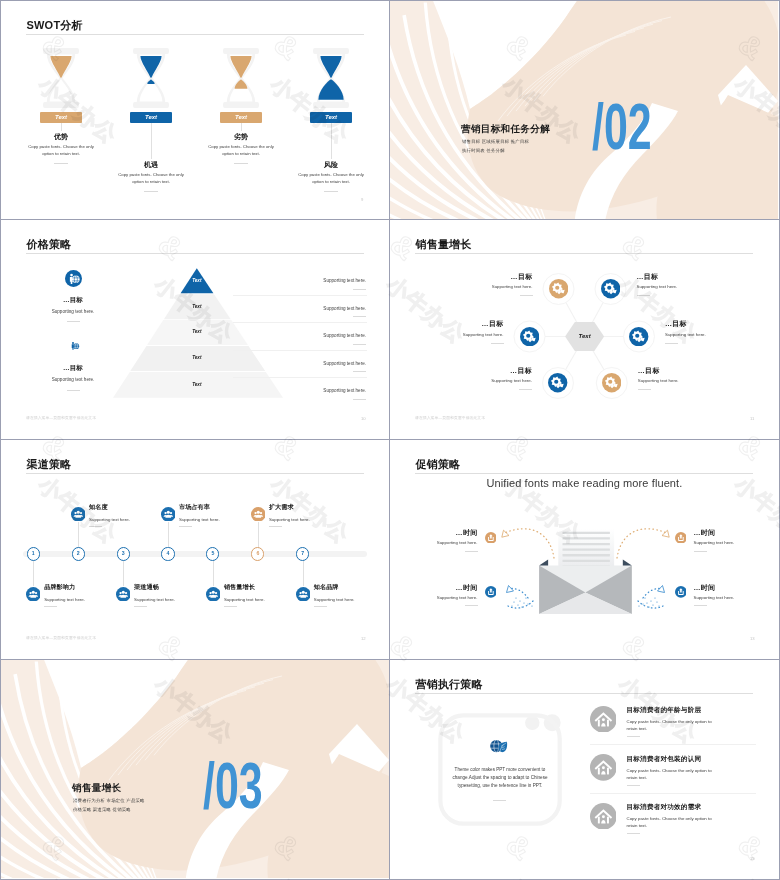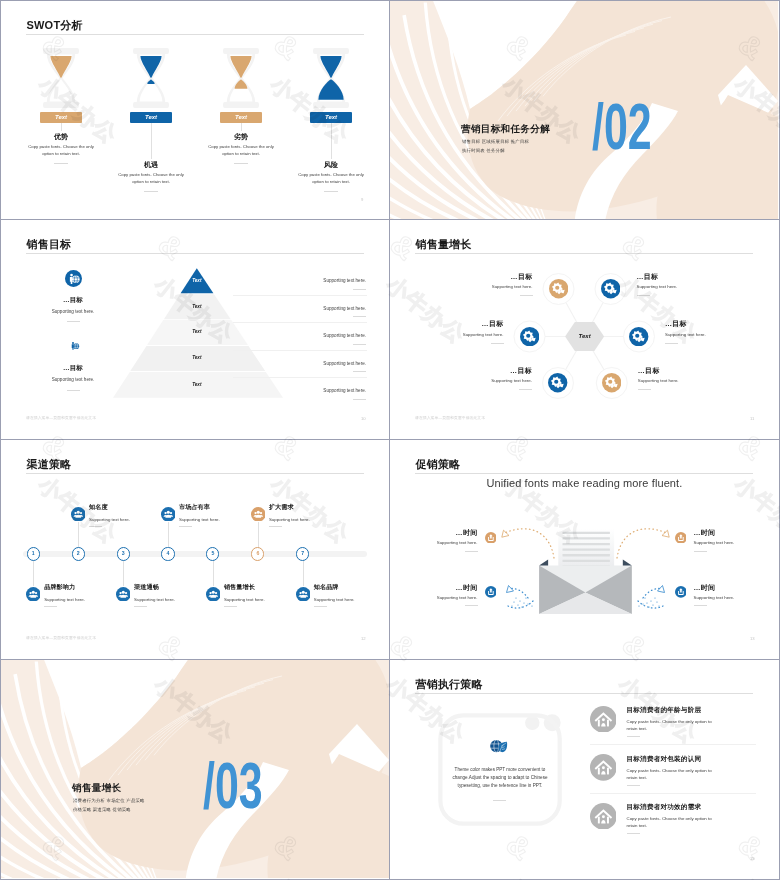--- a/index.html
+++ b/index.html
@@ -143,21 +143,21 @@
             <path fill="#f4e4d6" d="M268 226 C262 194 274 164 294 144 C312 126 330 108 338 94 L388 116 L388 226 Z"></path>
           </svg></div>
 <div class="sec-num" style="left:202px;top:93px;">/02</div>
 <div class="sec-title" style="left:71px;top:122px;">营销目标和任务分解</div>
 <div class="sec-sub" style="left:72px;top:138px;">销售目标  区域拓展目标  推广目标</div>
 <div class="sec-sub" style="left:72px;top:146.5px;">执行时间表  任务分解</div>
       </div>
     </div>
   <div class="slide">
       <div class="inner">
-        <div class="s-title" style="left:25.5px;top:18.5px;">销售目标</div>
+        <div class="s-title" style="left:25.5px;top:18.5px;">价格策略</div>
         <div class="s-rule" style="left:25px;top:33px;width:338px;"></div>
 <div class="ic" style="left:64.0px;top:50.0px;"><svg width="17.0" height="17.0" viewBox="0 0 32 32">
             <circle cx="16" cy="16" r="16" fill="#0f64a8"></circle>
             <circle cx="12.3" cy="9.6" r="2.5" fill="#ffffff"></circle>
             <path d="M9.2 13.0 h6.2 v9.0 h-1.6 v4.4 h-3.0 v-4.4 h-1.6 Z" fill="#ffffff"></path>
             <circle cx="20.4" cy="17.6" r="7.1" fill="#ffffff"></circle>
             <g stroke="#0f64a8" stroke-width="1.05" fill="none">
               <ellipse cx="20.4" cy="17.6" rx="2.9" ry="7.1"></ellipse>
               <path d="M13.6 14.8 h13.6 M13.6 20.4 h13.6"></path>
             </g>

